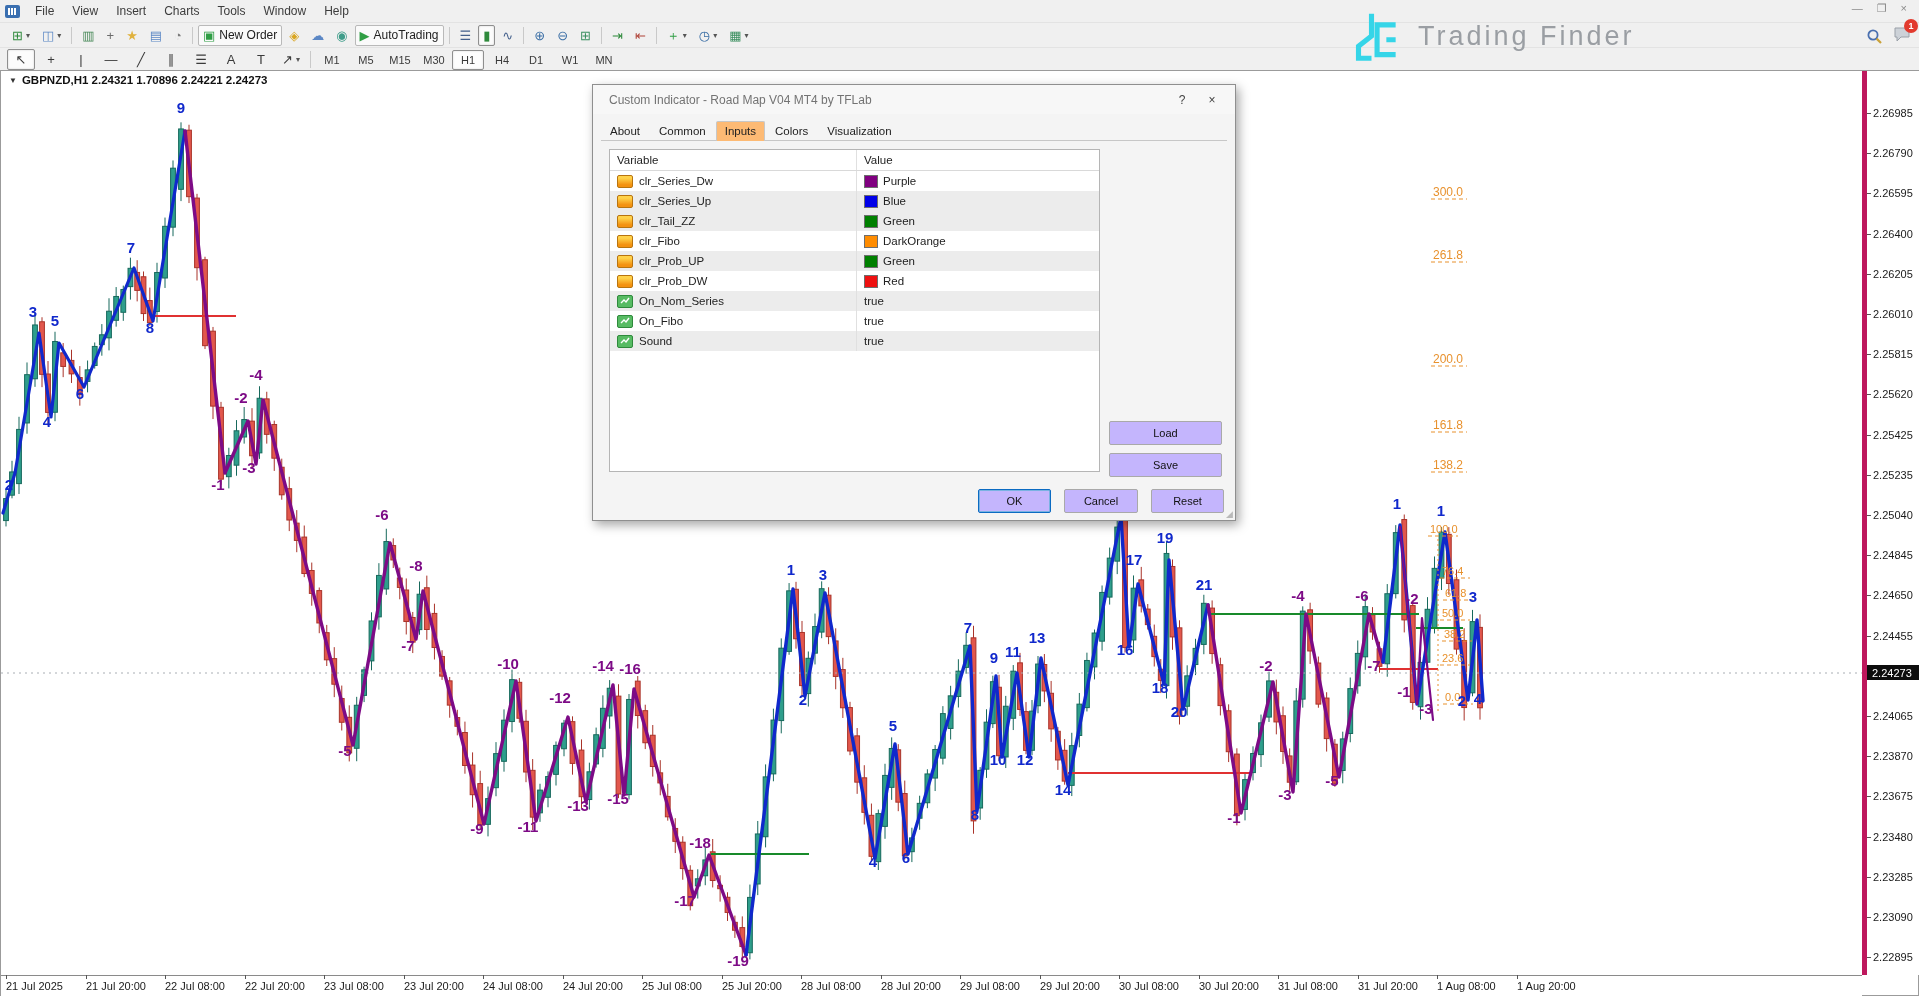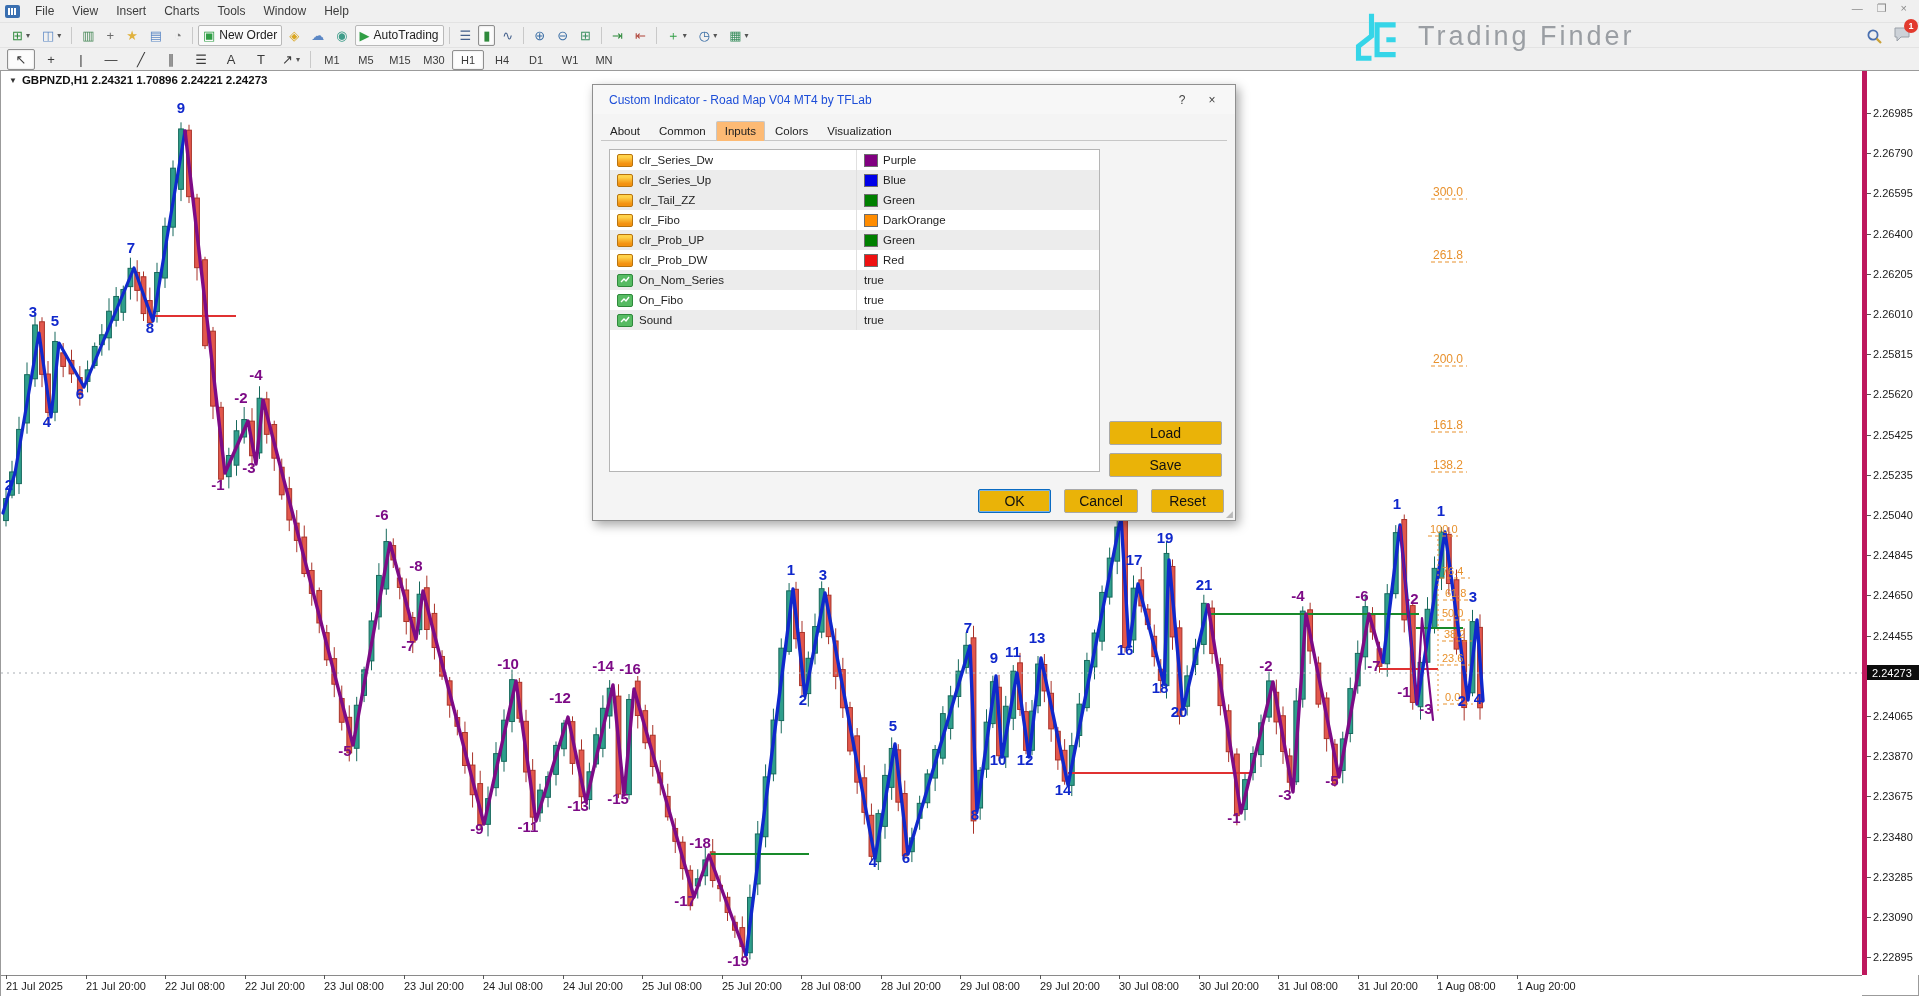--- a/index.html
+++ b/index.html
@@ -41,37 +41,37 @@
   #price-axis{position:absolute;left:1861px;top:0;width:56px;height:904px;border-left:5px solid #be185d;background:#fff;}
   .ptick{position:absolute;left:6px;font-size:11px;color:#1a1a1a;white-space:nowrap;}
   .ptick:before{content:"";position:absolute;left:-6px;top:6px;width:4px;height:1px;background:#555;}
   #price-tag{position:absolute;left:0;width:56px;height:15px;background:#0d0d0d;color:#fff;font-size:11px;display:flex;align-items:center;padding-left:5px;box-sizing:border-box;}
   #time-axis{position:absolute;left:0;top:904px;width:1861px;height:20px;border-top:1px solid #8a8a8a;background:#fff;}
   .ttick{position:absolute;top:4px;font-size:11px;color:#1a1a1a;white-space:nowrap;}
   .ttick:before{content:"";position:absolute;left:0;top:-5px;width:1px;height:4px;background:#555;}
   
   #dialog{position:absolute;left:592px;top:84px;width:644px;height:437px;background:#f4f4f4;border:1px solid #8f8f8f;box-shadow:3px 4px 10px rgba(0,0,0,.35);box-sizing:border-box;z-index:50;}
   #dlg-titlebar{height:29px;display:flex;align-items:center;padding:0 8px 0 16px;background:#f7f7f7;}
-  #dlg-title{flex:1;font-size:12px;color:#1d4ed8;}
+  #dlg-title{flex:1;font-size:12px;color:#737373;}
   .dlg-sysbtn{width:30px;height:20px;display:flex;align-items:center;justify-content:center;font-size:12px;color:#444;cursor:default;}
   #dlg-tabs{display:flex;margin:6px 8px 0 8px;border-bottom:1px solid #c7c7c7;}
   .dlg-tab{padding:3px 8px 4px 8px;font-size:11.5px;color:#222;border:1px solid transparent;border-bottom:none;margin-right:1px;cursor:default;position:relative;top:1px;}
   .dlg-tab.active{background:#fdba74;border-color:#c7c7c7;border-radius:2px 2px 0 0;}
   #dlg-table{position:absolute;left:16px;top:64px;width:491px;height:323px;background:#fff;border:1px solid #b5b5b5;box-sizing:border-box;overflow:hidden;}
   #dlg-thead{display:flex;height:20px;border-bottom:1px solid #d9d9d9;font-size:11.5px;color:#222;align-items:center;}
   .col-var{width:247px;padding-left:7px;box-sizing:border-box;border-right:1px solid #e0e0e0;height:100%;display:flex;align-items:center;}
   .col-val{flex:1;padding-left:7px;display:flex;align-items:center;height:100%;}
   .prow{display:flex;height:20px;font-size:11.5px;align-items:center;}
   .prow.alt{background:#ececec;}
   .picon{width:14px;height:11px;border-radius:2px;margin-right:6px;flex:0 0 auto;display:flex;align-items:center;justify-content:center;}
   .picon.number{background:#6d9fe0;border:1px solid #3f6fae;color:#fff;font-size:6px;font-weight:bold;}
   .picon.color{background:linear-gradient(180deg,#ffd24a 20%,#f39110 80%);border:1px solid #b8740f;}
   .picon.bool{background:#57bb63;border:1px solid #2f8a3c;}
   .swatch{width:12px;height:11px;border:1px solid #6e6e6e;margin-right:5px;flex:0 0 auto;}
-  .wbtn{position:absolute;height:22px;background:#eab308;border:1px solid #a9a9a9;border-radius:2px;font-size:14px;color:#111;display:flex;align-items:center;justify-content:center;font-family:"Liberation Sans",sans-serif;}
+  .wbtn{position:absolute;height:22px;background:#c4b5fd;border:1px solid #a9a9a9;border-radius:2px;font-size:11px;color:#111;display:flex;align-items:center;justify-content:center;font-family:"Liberation Sans",sans-serif;}
   #btn-load{left:516px;top:336px;width:111px;}
   #btn-save{left:516px;top:368px;width:111px;}
   #btn-ok{left:385px;top:404px;width:71px;border:1px solid #0b6bc2;box-shadow:0 0 0 1px #7ab2e2 inset;}
   #btn-cancel{left:471px;top:404px;width:72px;}
   #btn-reset{left:558px;top:404px;width:71px;}
   #dlg-grip{position:absolute;right:2px;bottom:1px;color:#b9b9b9;font-size:9px;}
 </style>
 </head>
 <body>
 
@@ -811,20 +811,24 @@
     <span class="dlg-sysbtn">×</span>
   </div>
   <div id="dlg-tabs">
       <div class="dlg-tab">About</div>
       <div class="dlg-tab">Common</div>
       <div class="dlg-tab active">Inputs</div>
       <div class="dlg-tab">Colors</div>
       <div class="dlg-tab">Visualization</div>
     </div>
   <div id="dlg-table">
+    <div id="dlg-thead">
+      <div class="col-var">Variable</div>
+      <div class="col-val">Value</div>
+    </div>
     <div id="dlg-rows">
         <div class="prow">
           <div class="col-var">
             <span class="picon color"></span>
             <span>clr_Series_Dw</span>
           </div>
           <div class="col-val">
             <span class="swatch" style="background:#800080"></span>
             <span>Purple</span>
           </div>

